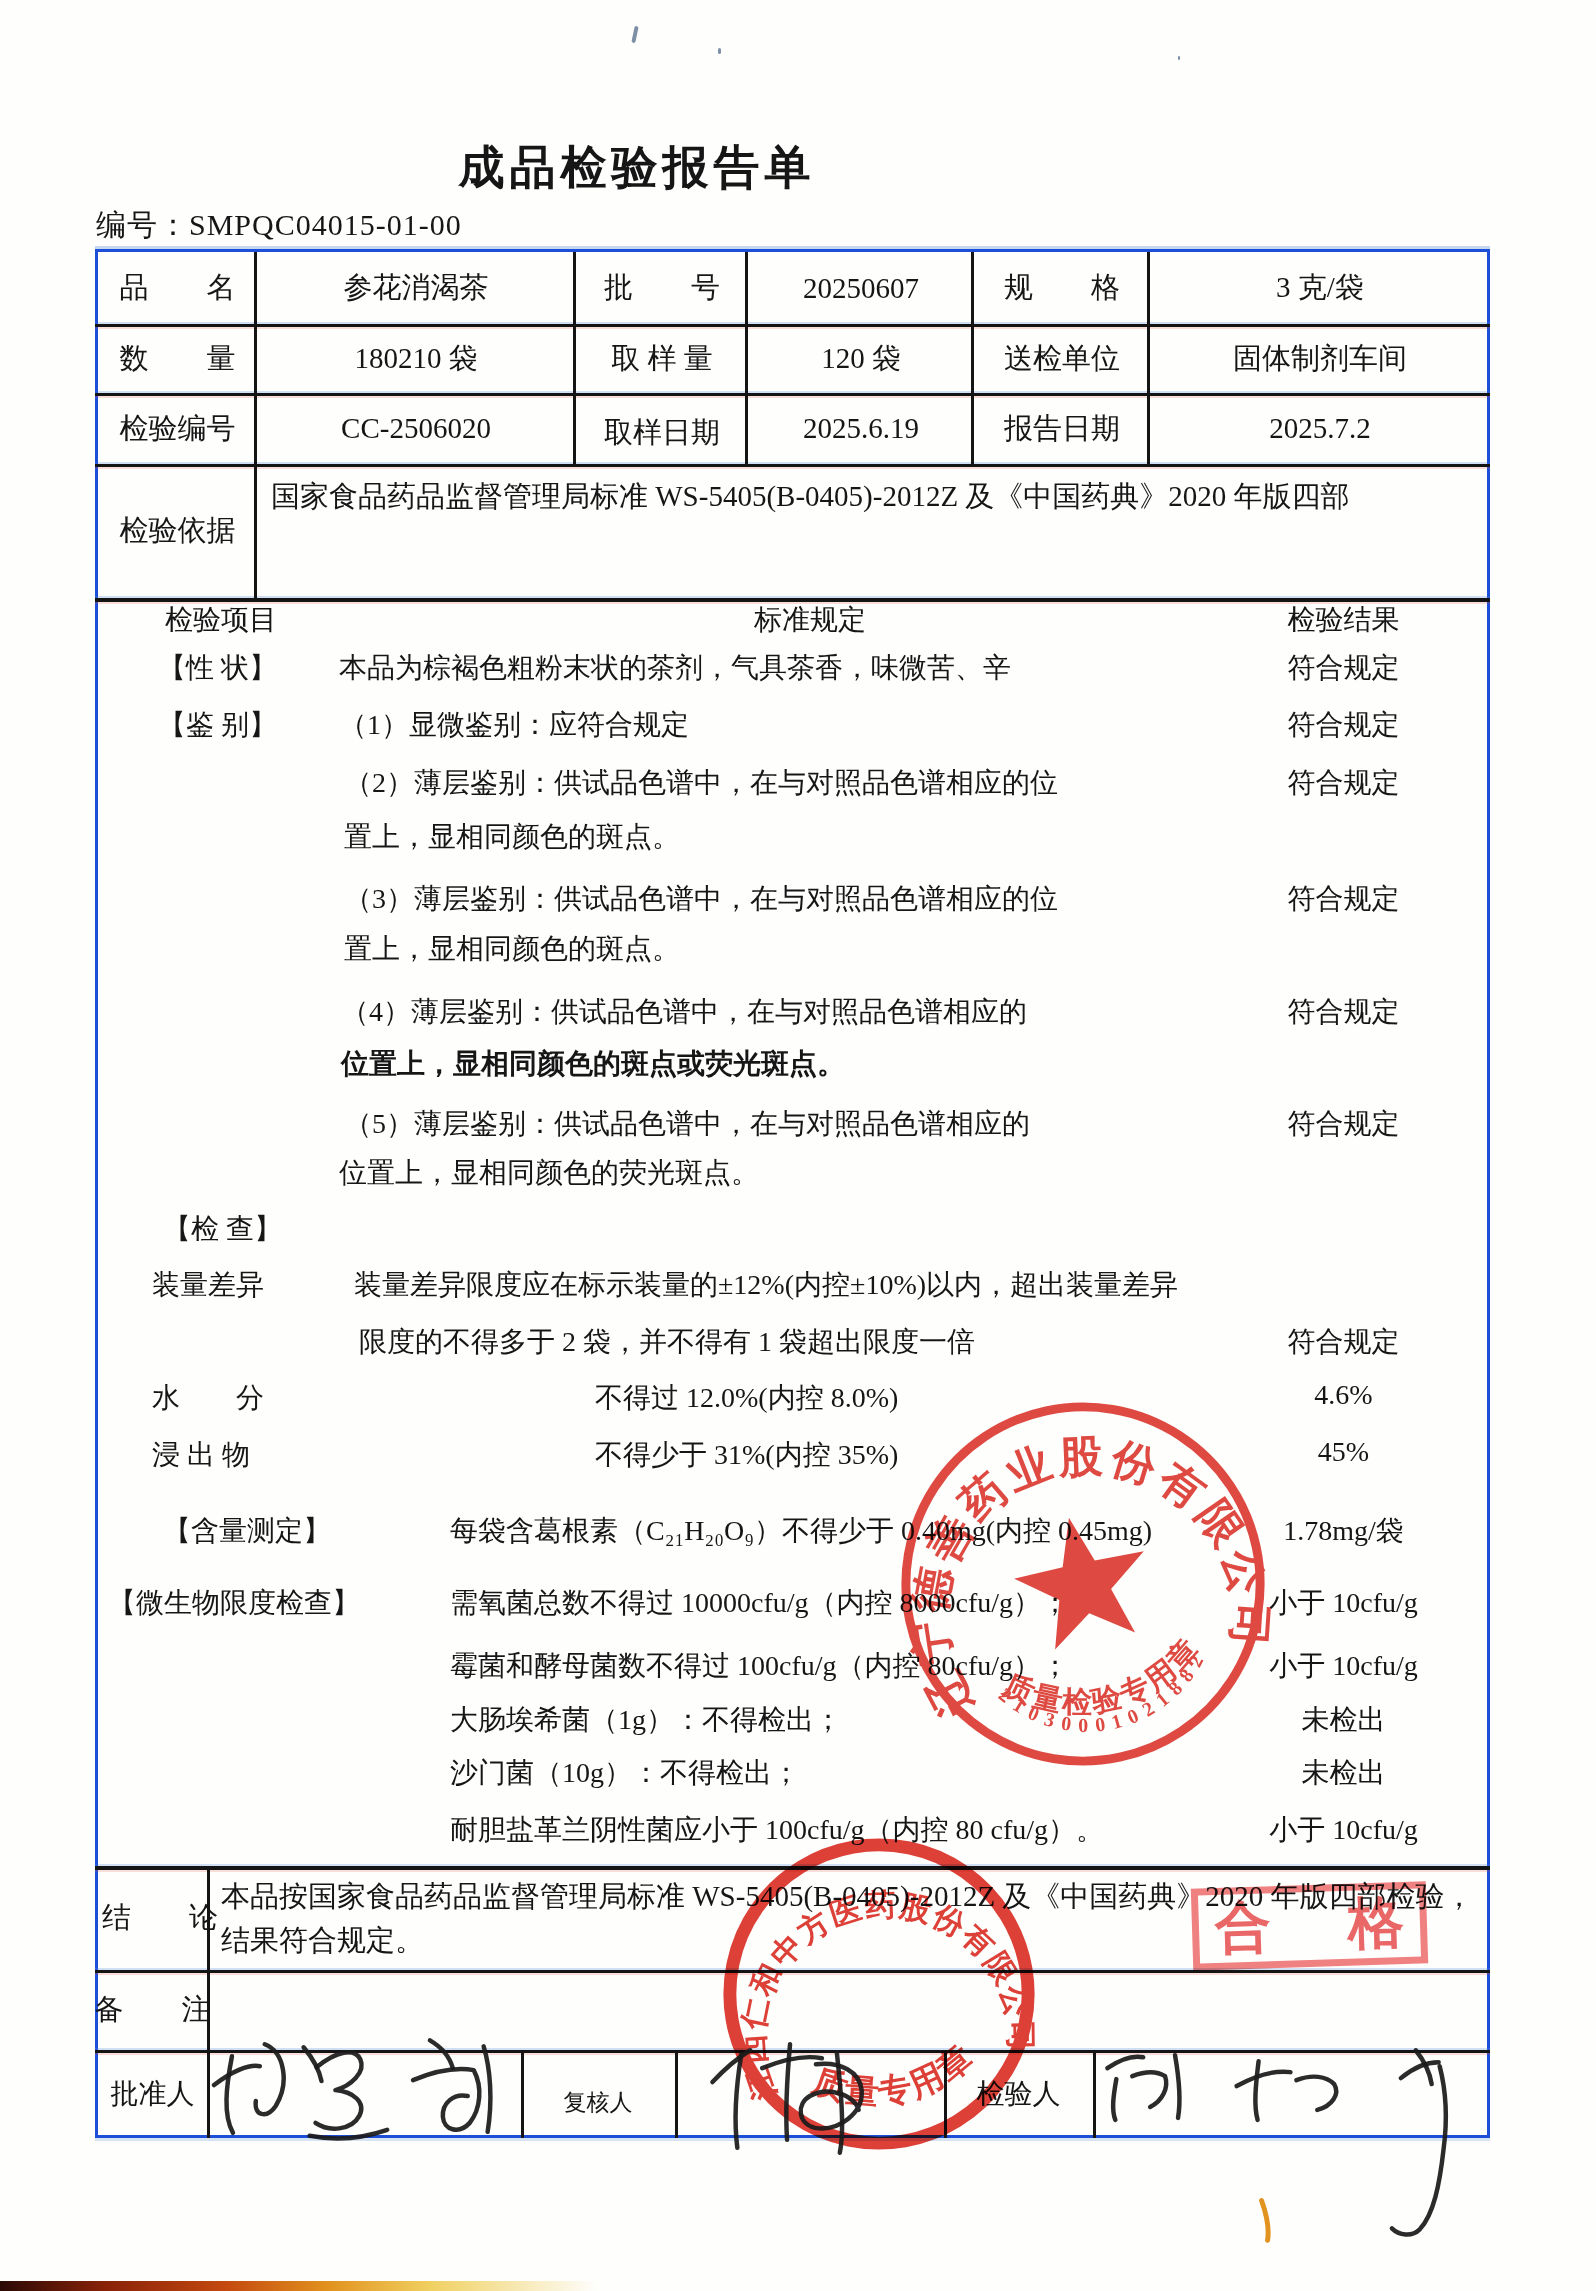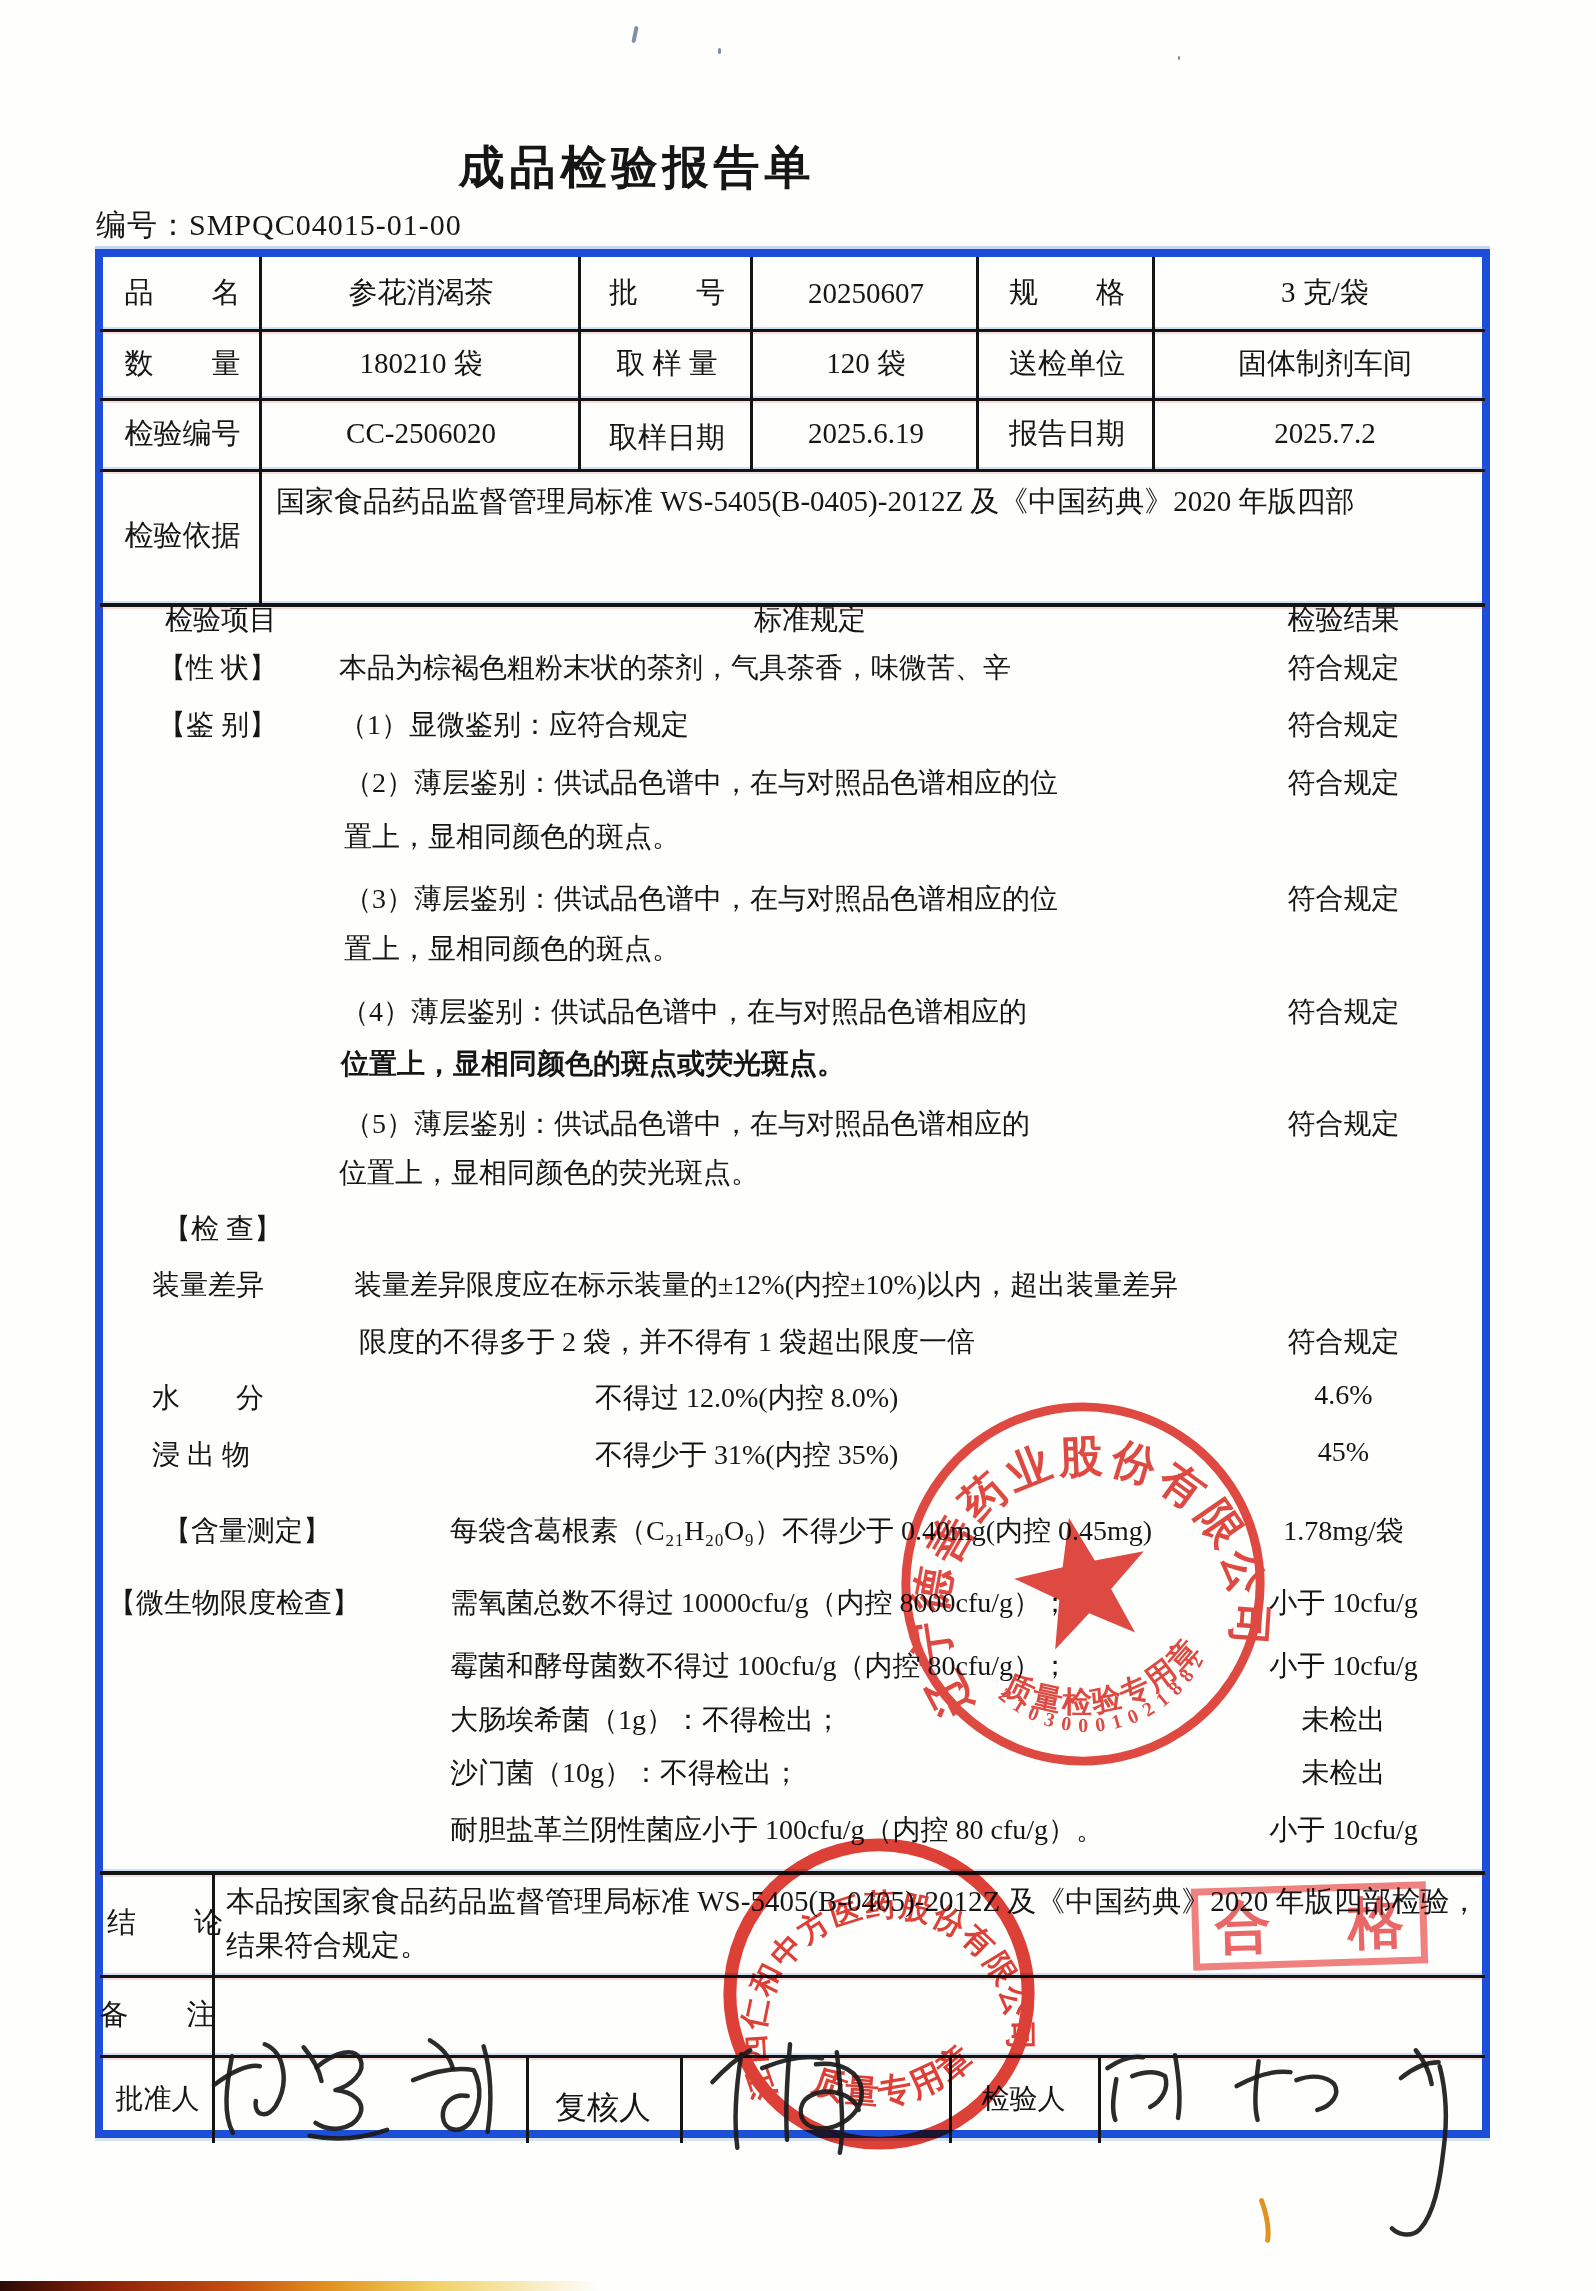--- a/index.html
+++ b/index.html
@@ -4,21 +4,21 @@
 <style>
   html,body{margin:0;padding:0;background:#e8e8e8;}
   .page{position:relative;width:1597px;height:2291px;background:#fefefdff;
         font-family:"Liberation Serif","DejaVu Serif",serif;color:#161616;overflow:hidden;}
   
   .title{position:absolute;left:0;top:137px;width:1274px;text-align:center;
          font-size:46px;font-weight:bold;letter-spacing:5px;}
   .doc-no{position:absolute;left:96px;top:205px;font-size:30px;letter-spacing:1px;}
   
   .frame{position:absolute;left:95px;top:249px;width:1395px;height:1889px;
-         border:8px solid #1d4ed8;box-sizing:border-box;
+         border:3px solid #1d4ed8;box-sizing:border-box;
          box-shadow:0 -3px 0 rgba(70,130,215,.30),0 3px 0 rgba(70,130,215,.22);}
   .hline{position:absolute;left:-3px;right:-3px;height:3px;background:#141414;
          box-shadow:0 -2px 0 rgba(70,130,215,.25),0 2px 0 rgba(225,70,50,.18);}
   .vline{position:absolute;width:3px;background:#141414;}
   
   .cell{position:absolute;display:flex;align-items:center;justify-content:center;
         font-size:29px;white-space:nowrap;}
   .basis-text{position:absolute;font-size:29px;line-height:47px;text-align:left;}
   
   .main{position:absolute;left:95px;top:595px;width:1395px;height:1268px;}
@@ -97,21 +97,21 @@
     <div class="cell" style="left:1052px;top:141px;width:340px;height:71px">2025.7.2</div>
 
     <div class="cell" style="left:0;top:212px;width:159px;height:134px">检验依据</div>
     <div class="basis-text" style="left:173px;top:221px;width:1199px">国家食品药品监督管理局标准 WS-5405(B-0405)-2012Z 及《中国药典》2020 年版四部</div>
 
     <div class="cell" style="left:0;top:1614px;width:124px;height:104px">结　　论</div>
     <div class="basis-text" style="left:123px;top:1622px;width:1254px;line-height:44px">本品按国家食品药品监督管理局标准 WS-5405(B-0405)-2012Z 及《中国药典》2020 年版四部检验，结果符合规定。</div>
     <div class="cell" style="left:0;top:1718px;width:109px;height:80px">备　　注</div>
     <div class="basis-text" style="left:123px;top:1726px;width:1254px"></div>
     <div class="cell" style="left:0;top:1798px;width:109px;height:88px;font-size:28px">批准人</div>
-    <div class="cell" style="left:423px;top:1798px;width:154px;height:105px;font-size:32px">复核人</div>
+    <div class="cell" style="left:423px;top:1798px;width:154px;height:105px;font-size:23px">复核人</div>
     <div class="cell" style="left:846px;top:1798px;width:149px;height:88px;font-size:28px">检验人</div>
   </div>
 
   <div class="main">
     <div class="iline ihdr" style="top:6px">
       <span style="left:70px">检验项目</span>
       <span style="left:516px;width:398px;text-align:center">标准规定</span>
       <span class="res">检验结果</span>
     </div>
     <div id="main-lines">

